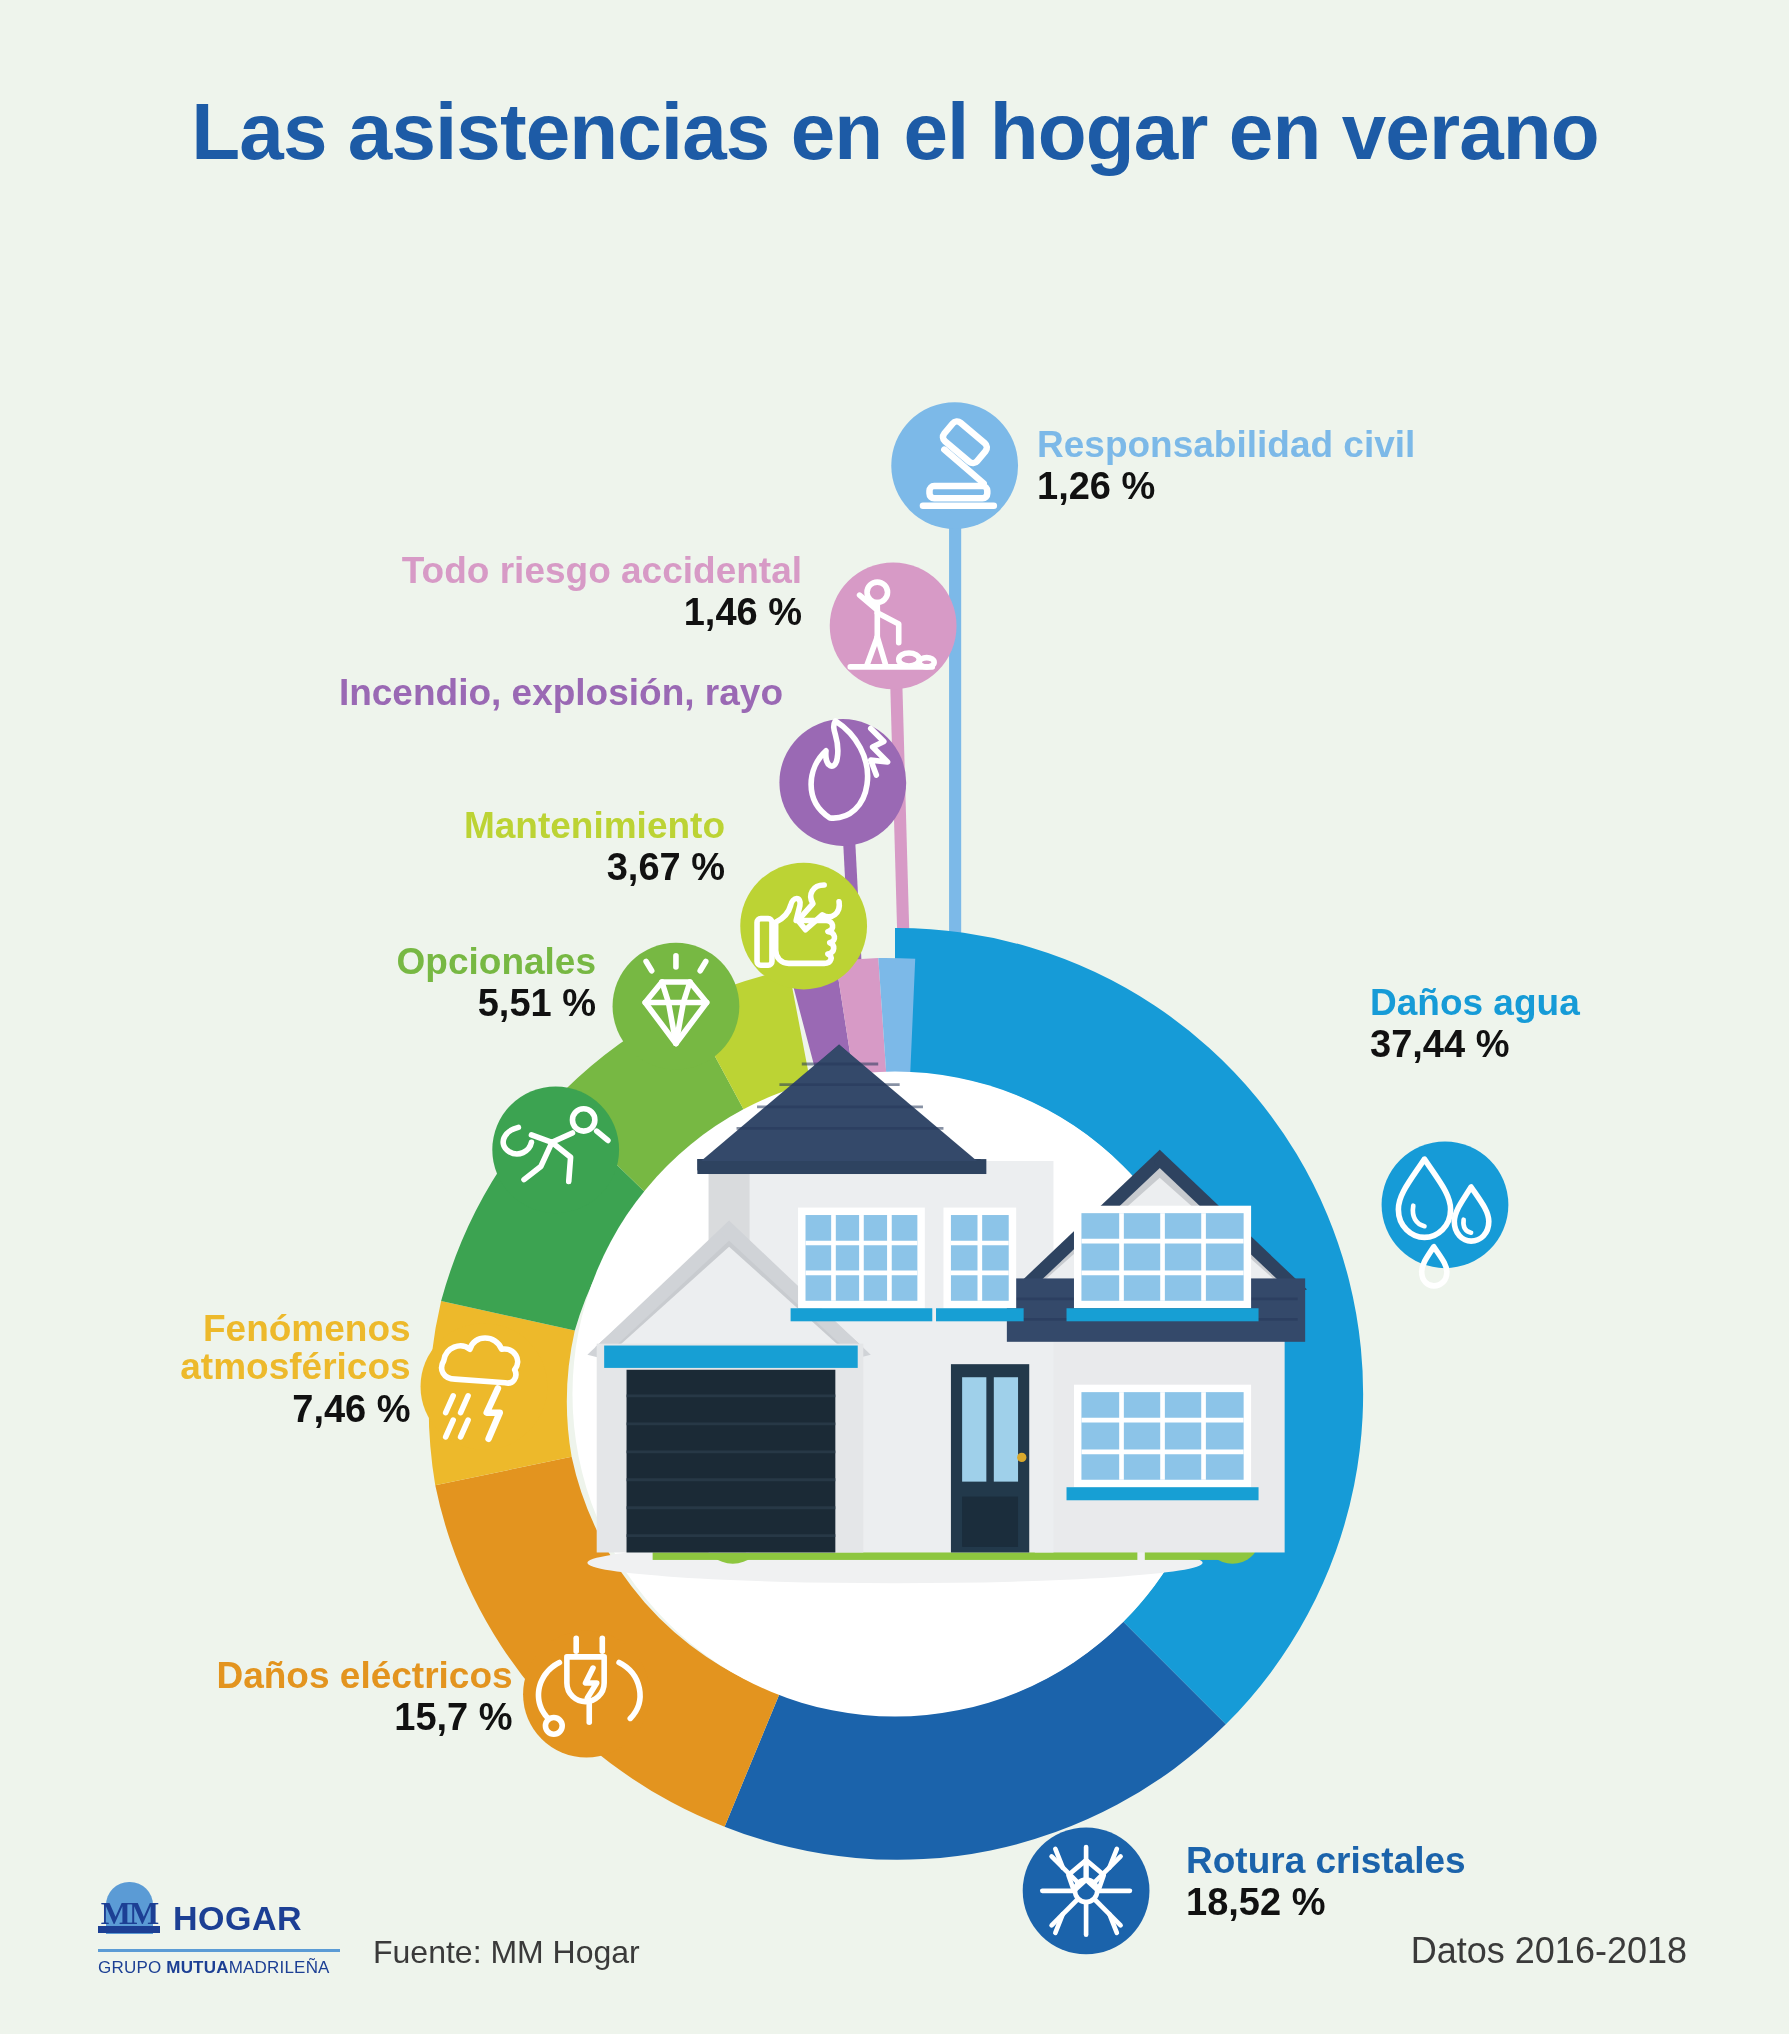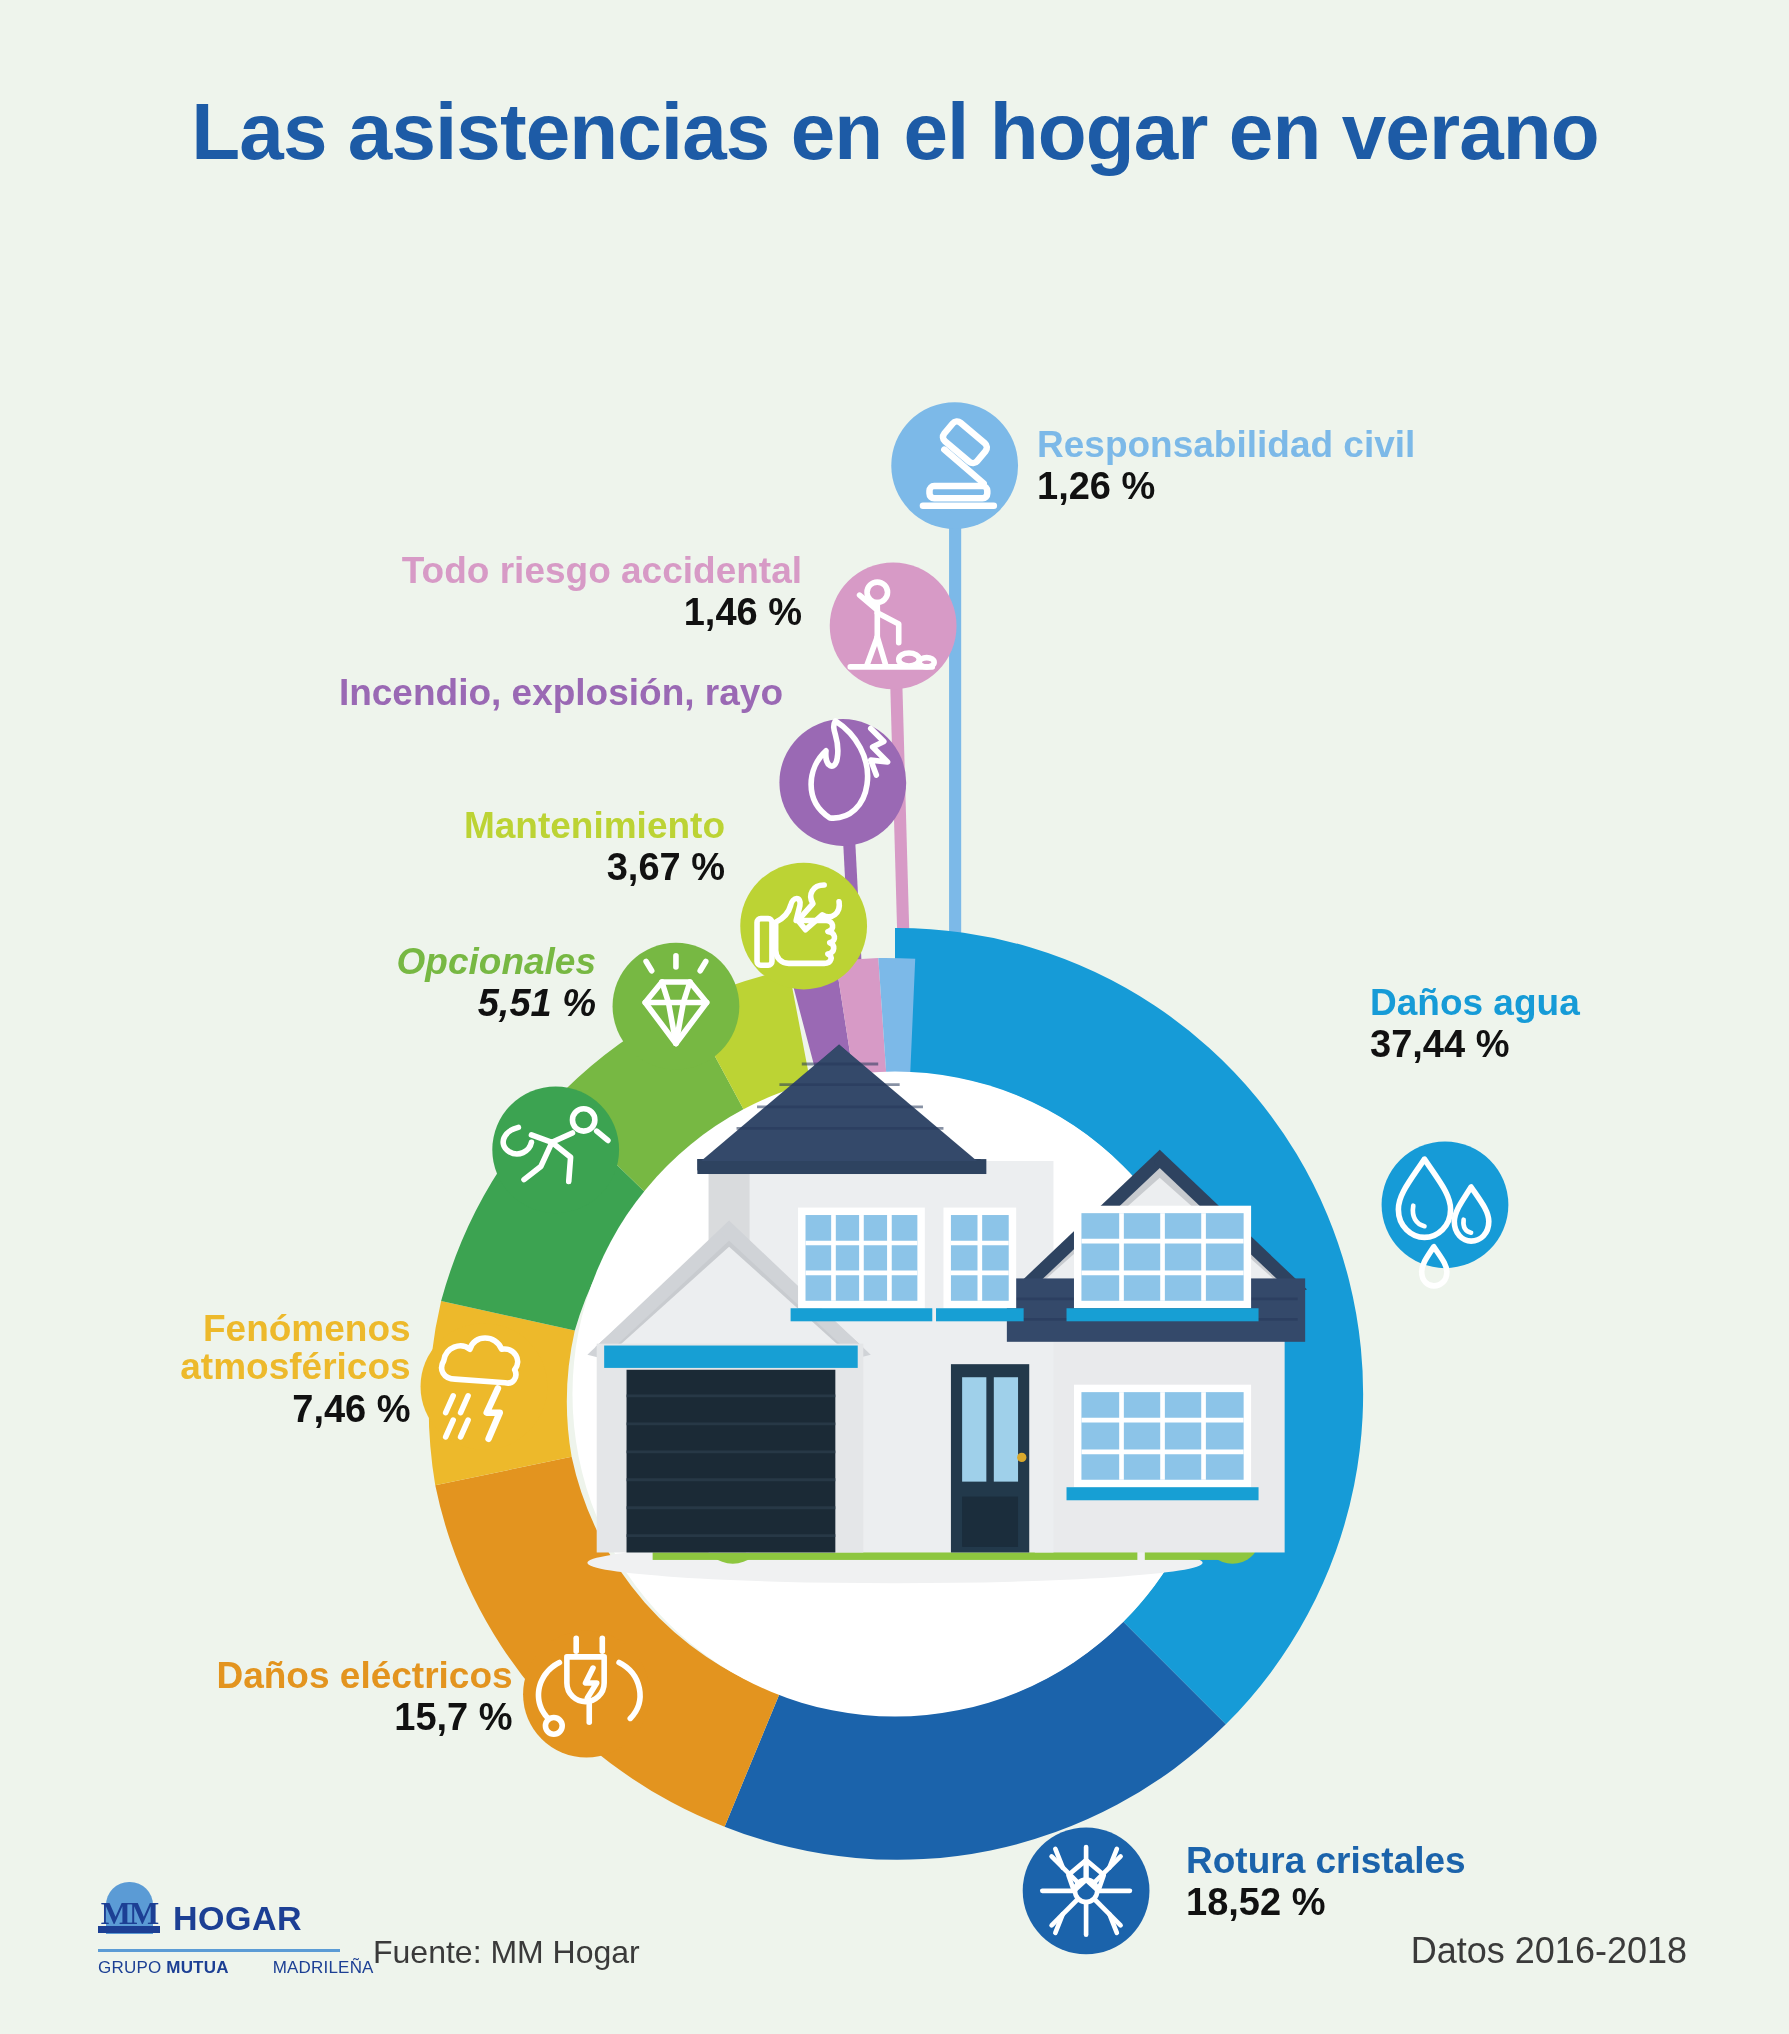--- a/index.html
+++ b/index.html
@@ -83,21 +83,21 @@
     letter-spacing:0.5px; padding-bottom:6.5px;
   }
   #logo .rule {
     height:3.7px; background:#5b9bd5; margin:4.7px 0 5.6px 0; width:100%;
   }
   #logo .grupo {
     font-size:17px; color:#1c3f94; letter-spacing:0.2px;
     white-space:nowrap;
   }
   #logo .grupo b { font-weight:bold;text-align:center; }
-  #logo .grupo .light { font-weight:normal;margin-left:44px; }
+  #logo .grupo .light { font-weight:normal; }
   #fuente {
     position:absolute; left:373px; bottom:63px;
     font-size:32px; color:#3a3a3a;
   }
   #datos {
     position:absolute; right:103px; bottom:62px;
     font-size:36px; color:#3a3a3a;
   }
 </style>
 </head>
@@ -437,21 +437,21 @@
 
   <div class="lbl left" style="left:112px; top:613px; width:671px;">
     <div class="name" style="color:#9a69b4;">Incendio, explosión, rayo</div>
   </div>
 
   <div class="lbl left" style="left:186px; top:746px; width:539px;">
     <div class="name" style="color:#bcd334;">Mantenimiento</div>
     <div class="pct">3,67 %</div>
   </div>
 
-  <div class="lbl left" style="left:149px; top:882px; width:447px;font-style:italic;">
+  <div class="lbl left" style="left:149px; top:882px; width:447px;">
     <div class="name" style="color:#77b843;">Opcionales</div>
     <div class="pct">5,51 %</div>
   </div>
 
 
   <div class="lbl left" style="left:18.6px; top:1249px; width:392px;">
     <div class="name" style="color:#edb92b;">Fenómenos
 atmosféricos</div>
     <div class="pct">7,46 %</div>
   </div>

